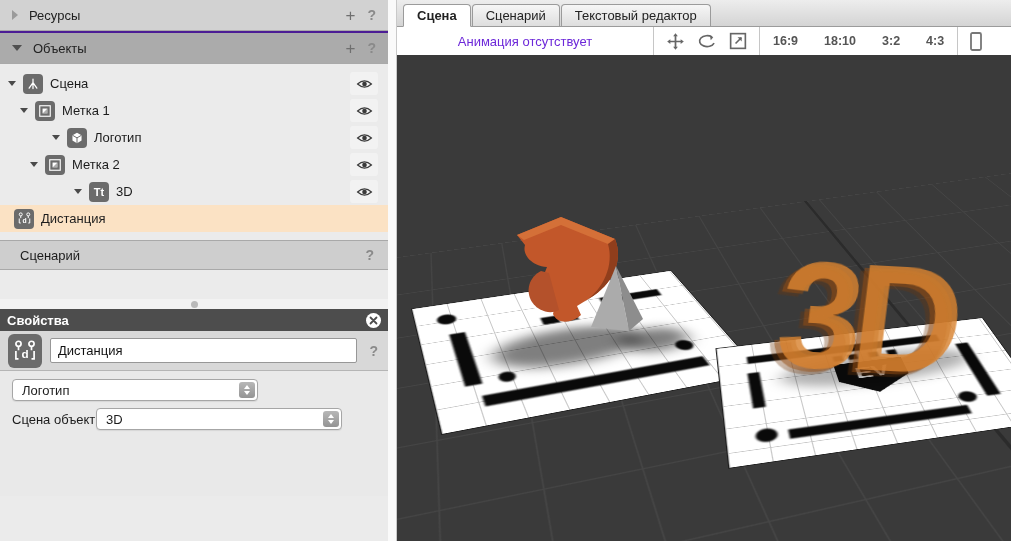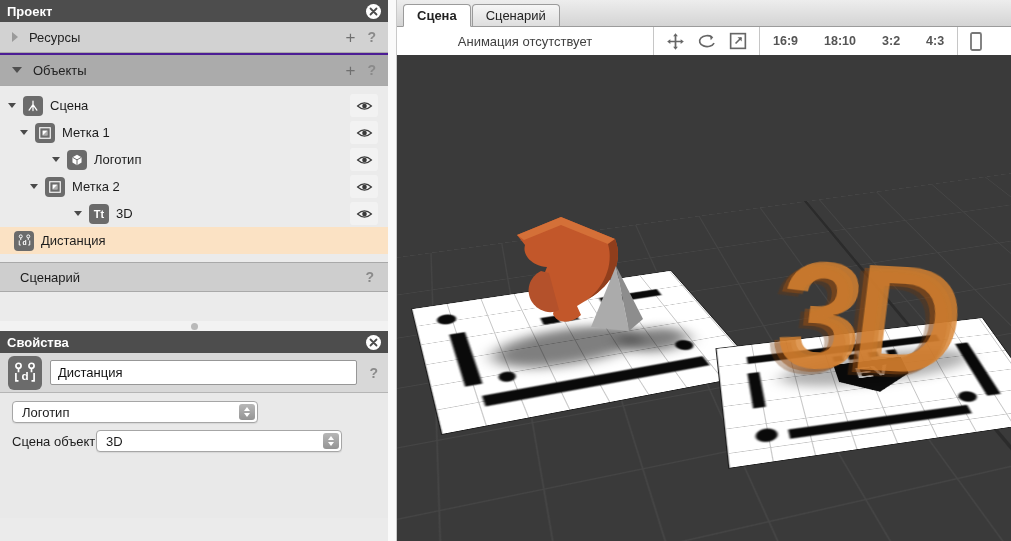--- a/index.html
+++ b/index.html
@@ -52,21 +52,21 @@
   .chev.up { border-left:3.5px solid transparent; border-right:3.5px solid transparent; border-bottom:4px solid #fff; }
   .chev.dn { border-left:3.5px solid transparent; border-right:3.5px solid transparent; border-top:4px solid #fff; }
 
   
   .right-col { position:absolute; left:397px; top:0; width:614px; height:541px; }
   .tabbar { height:27px; background:linear-gradient(#ededed,#d4d4d4); border-bottom:1px solid #9b9b9b; display:flex; align-items:flex-end; padding-left:6px; }
   .tab { height:22px; padding:0 13px; display:flex; align-items:center; border:1px solid #9b9b9b; border-bottom:none; border-radius:4px 4px 0 0; background:linear-gradient(#f6f6f6,#dedede); margin-right:1px; color:#222; }
   .tab.active { background:#fff; font-weight:bold; height:23px; margin-bottom:-1px; border-bottom:1px solid #fff; }
 
   .toolbar { height:28px; background:#fff; display:flex; align-items:center; }
-  .anim-status { width:256px; text-align:center; color:#404040; }
+  .anim-status { width:256px; text-align:center; color:#6d28d9; }
   .vsep { width:1px; height:28px; background:#c6c6c6; }
   .ticon { border:none; background:none; padding:0 6px; display:flex; align-items:center; }
   .tool-group { display:flex; align-items:center; padding:0 6px; }
   .ratio { border:none; background:none; font-family:"Liberation Sans",sans-serif; font-weight:bold; font-size:12.5px; color:#555; padding:0 13px; }
   .ratio-group { display:flex; align-items:flex-end; }
 
   .viewport { position:absolute; left:0; top:55px; width:614px; height:486px; background:#3a3a3a; overflow:hidden; }
   .persp { position:absolute; inset:0; perspective:900px; perspective-origin:50% 28%; }
   .grid-plane { position:absolute; left:-45%; top:32%; width:200%; height:240%;
     background-image:linear-gradient(#474747 1px, transparent 1px), linear-gradient(90deg,#474747 1px, transparent 1px);
@@ -92,28 +92,20 @@
     color:rgba(216,130,47,.82); transform:rotate(3deg) skewX(-4deg); line-height:1;
     text-shadow:-5px 3px 0 rgba(150,78,18,.5), -9px 6px 1px rgba(110,55,12,.35); }
 </style>
 </head>
 <body>
 
 <div class="app">
 
   <div class="left-col">
 
-    <div class="panel-header">
-      <span>Проект</span>
-      <span class="close-btn">
-        <svg width="9" height="9" viewBox="0 0 9 9">
-            <path d="M1.5 1.5 L7.5 7.5 M7.5 1.5 L1.5 7.5" stroke="#4d4d4d" stroke-width="1.8" stroke-linecap="round"></path>
-          </svg>
-      </span>
-    </div>
 
     <div class="section-row">
       <span class="tri right"></span>
       <span class="section-label">Ресурсы</span>
       <span class="section-actions">
         <span class="plus-label">+</span>
         <span class="help-label">?</span>
       </span>
     </div>
 
@@ -285,20 +277,23 @@
   <div class="scroll-strip"></div>
 
   <div class="right-col">
 
     <div class="tabbar">
       <div class="tab active">
           <span>Сцена</span>
         </div>
       <div class="tab">
           <span>Сценарий</span>
+        </div>
+      <div class="tab">
+          <span>Текстовый редактор</span>
         </div>
     </div>
 
     <div class="toolbar">
       <div class="anim-status">Анимация отсутствует</div>
       <div class="vsep"></div>
       <div class="tool-group">
         <button class="ticon">
           <svg width="19" height="19" viewBox="0 0 24 24" fill="#666">
               <path d="M12 1.5 L15 5.5 H13.1 V10.9 H18.5 V9 L22.5 12 L18.5 15 V13.1 H13.1 V18.5 H15 L12 22.5 L9 18.5 H10.9 V13.1 H5.5 V15 L1.5 12 L5.5 9 V10.9 H10.9 V5.5 H9 Z"></path>

